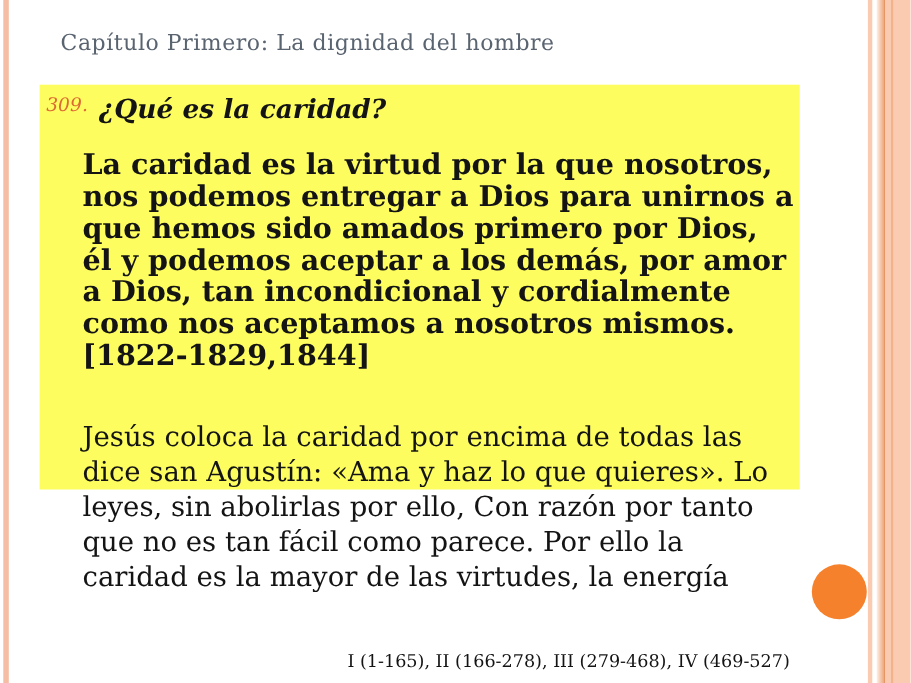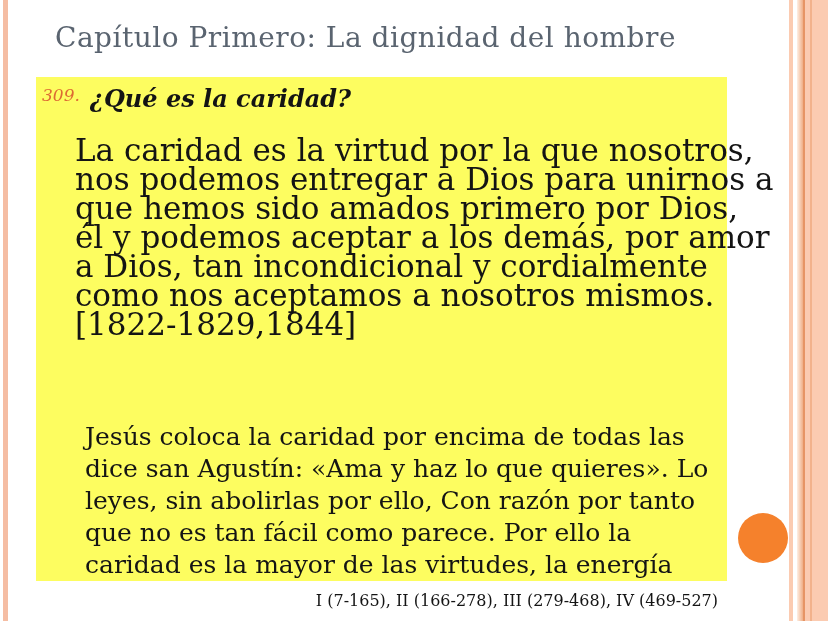--- a/index.html
+++ b/index.html
@@ -53,31 +53,31 @@
     position: absolute;
     left: 810px; top: 0;
     width: 2px; height: 621px;
     background: #f2b28c;
   }
 
   .slide-title {
     position: absolute;
     left: 55px; top: 20px;
     width: 700px;
-    font-size: 28px;
+    font-size: 20px;
     line-height: 36px;
     letter-spacing: 0.5px;
     color: var(--title-color);
     white-space: nowrap;
   }
 
   .yellow-box {
     position: absolute;
     left: 36px; top: 77px;
-    width: 691px; height: 504px;
+    width: 691px; height: 368px;
     background: var(--yellow-box);
   }
 
   .question-row {
     position: absolute;
     left: 6px; top: 7px;
     white-space: nowrap;
   }
   .question-number {
     font-style: italic;
@@ -89,34 +89,33 @@
   .question-text {
     font-style: italic;
     font-weight: bold;
     font-size: 24px;
     color: var(--body-text);
   }
 
   .answer-bold {
     position: absolute;
     left: 39px; top: 59px;
-    font-weight: normal;
-    font-size: 31px;
+    font-weight: bold;
+    font-size: 26px;
     line-height: 29px;
     color: var(--body-text);
     white-space: nowrap;
   }
   .answer-regular {
     position: absolute;
-    left: 49px; top: 304px;
+    left: 39px; top: 304px;
     font-size: 25px;
     line-height: 32px;
     color: var(--body-text);
     white-space: nowrap;
-    margin-top: 40px;
   }
 
   .orange-circle {
     position: absolute;
     left: 738px; top: 513px;
     width: 50px; height: 50px;
     border-radius: 50%;
     background: var(--circle-orange);
   }
 
@@ -162,15 +161,15 @@
   </div>
 
   <div class="orange-circle"></div>
 
   <div class="right-stripe-thin"></div>
   <div class="right-band-gradient"></div>
   <div class="right-band-darkline"></div>
   <div class="right-band-main"></div>
   <div class="right-band-innerline"></div>
 
-  <div class="footer-ref">I (7-165), II (166-278), III (279-468), IV (469-527)</div>
+  <div class="footer-ref">I (1-165), II (166-278), III (279-468), IV (469-527)</div>
 
 </div>
 
 </body></html>

